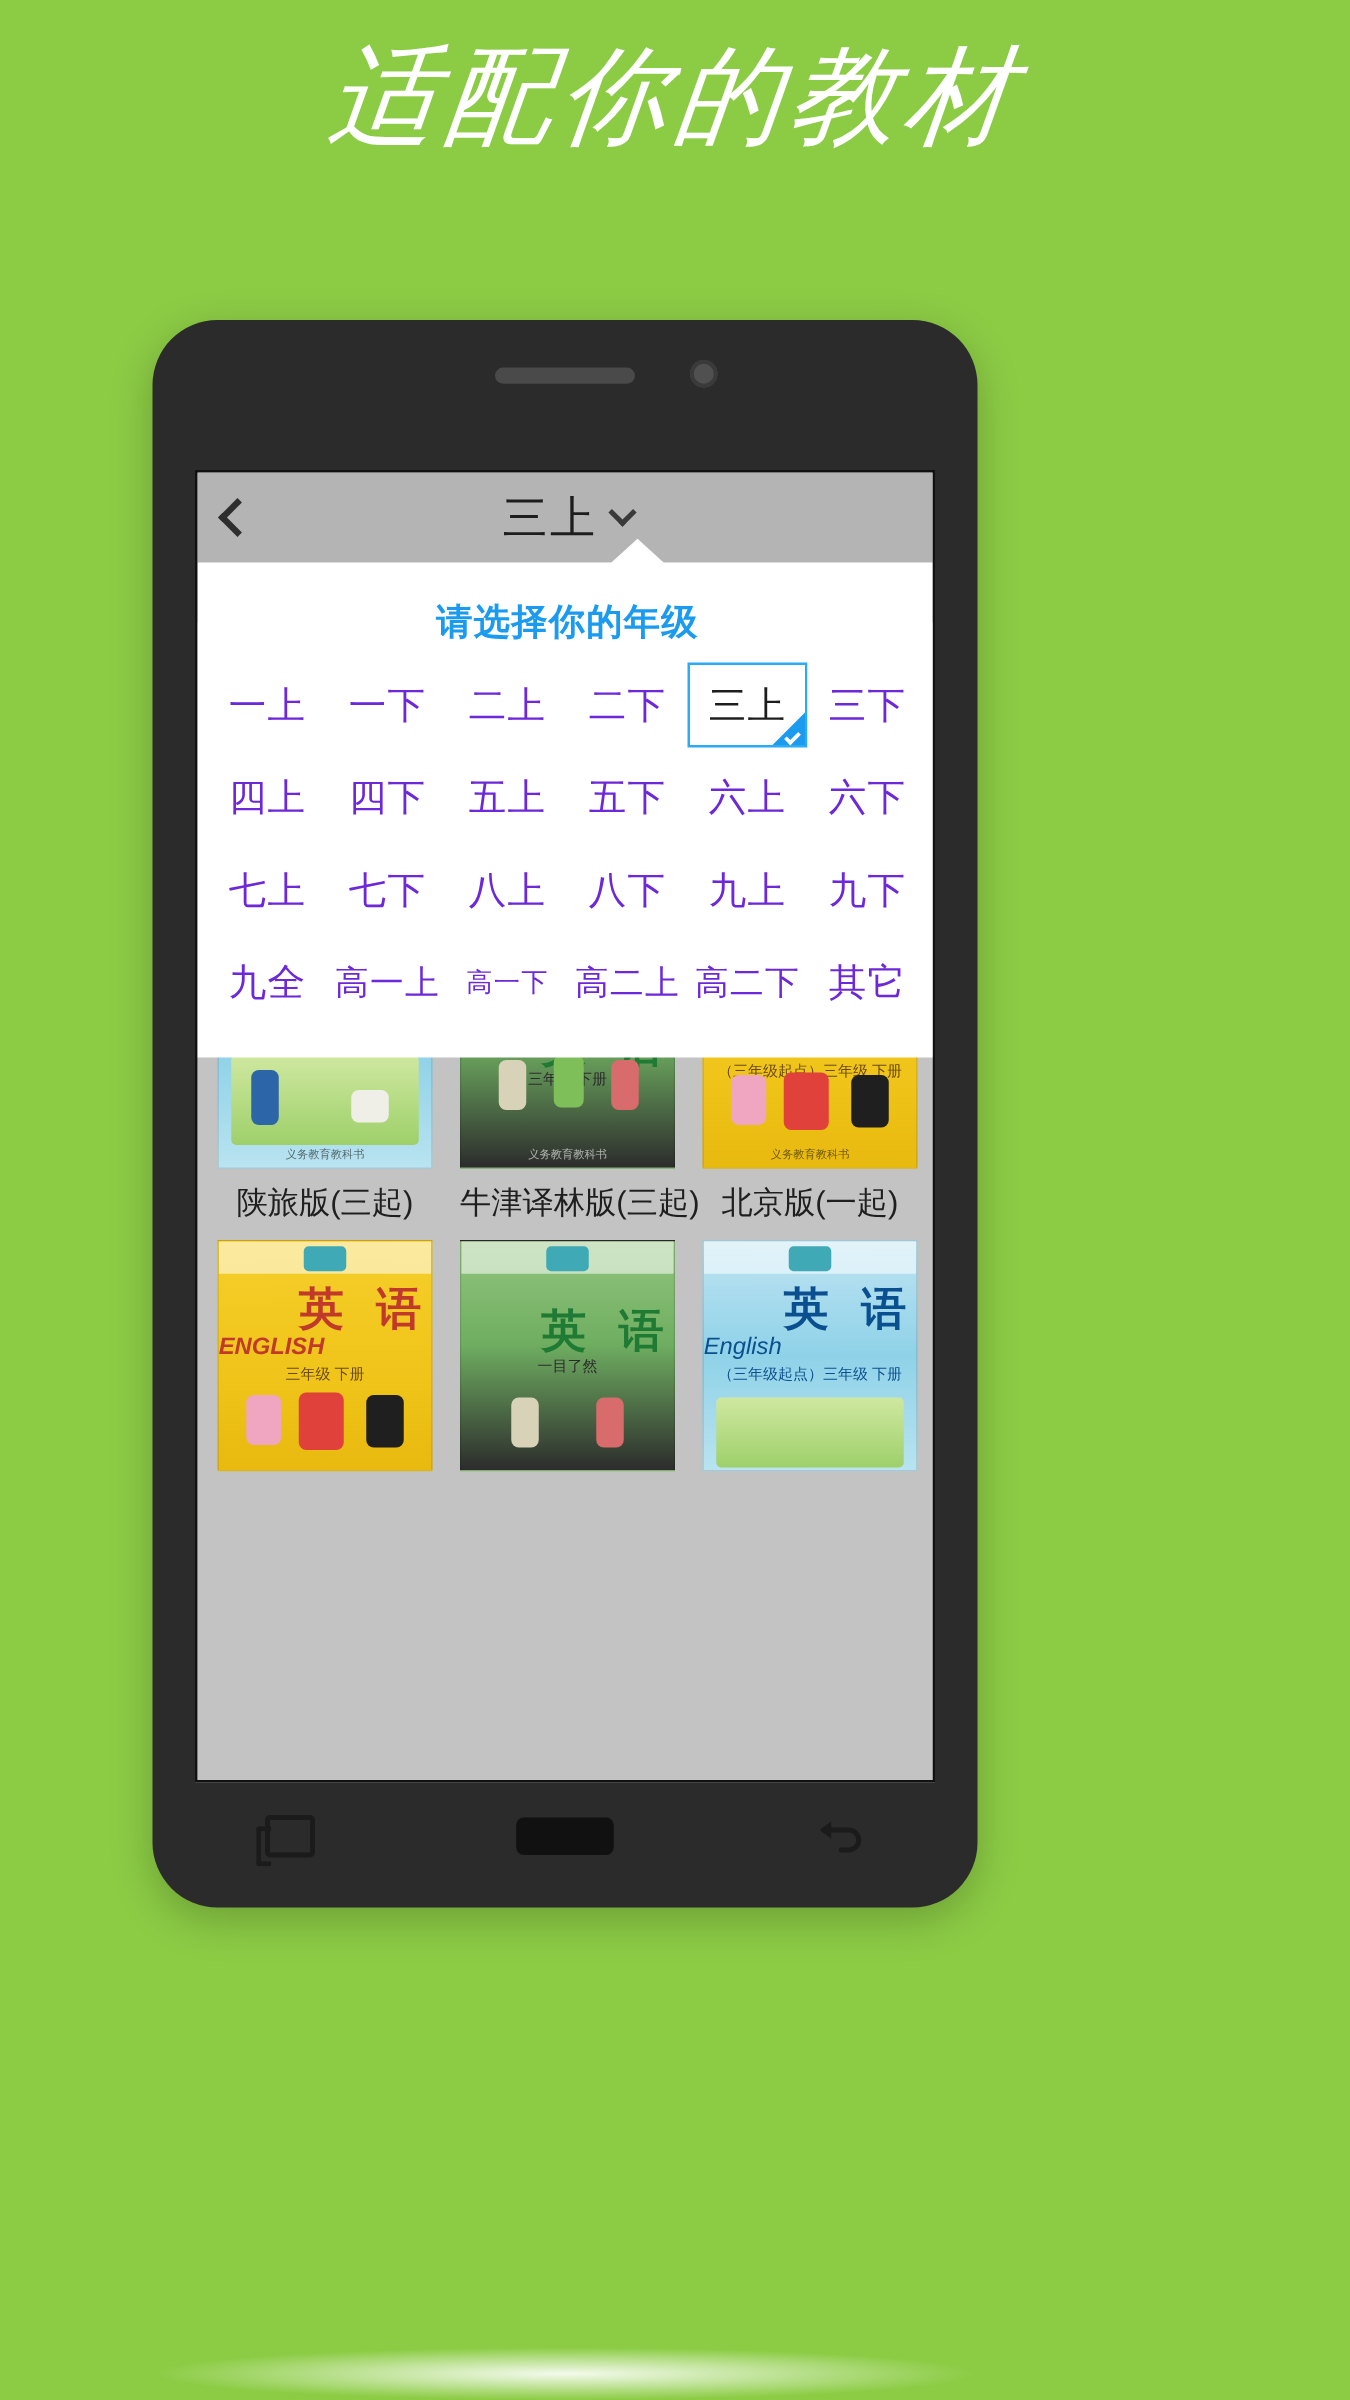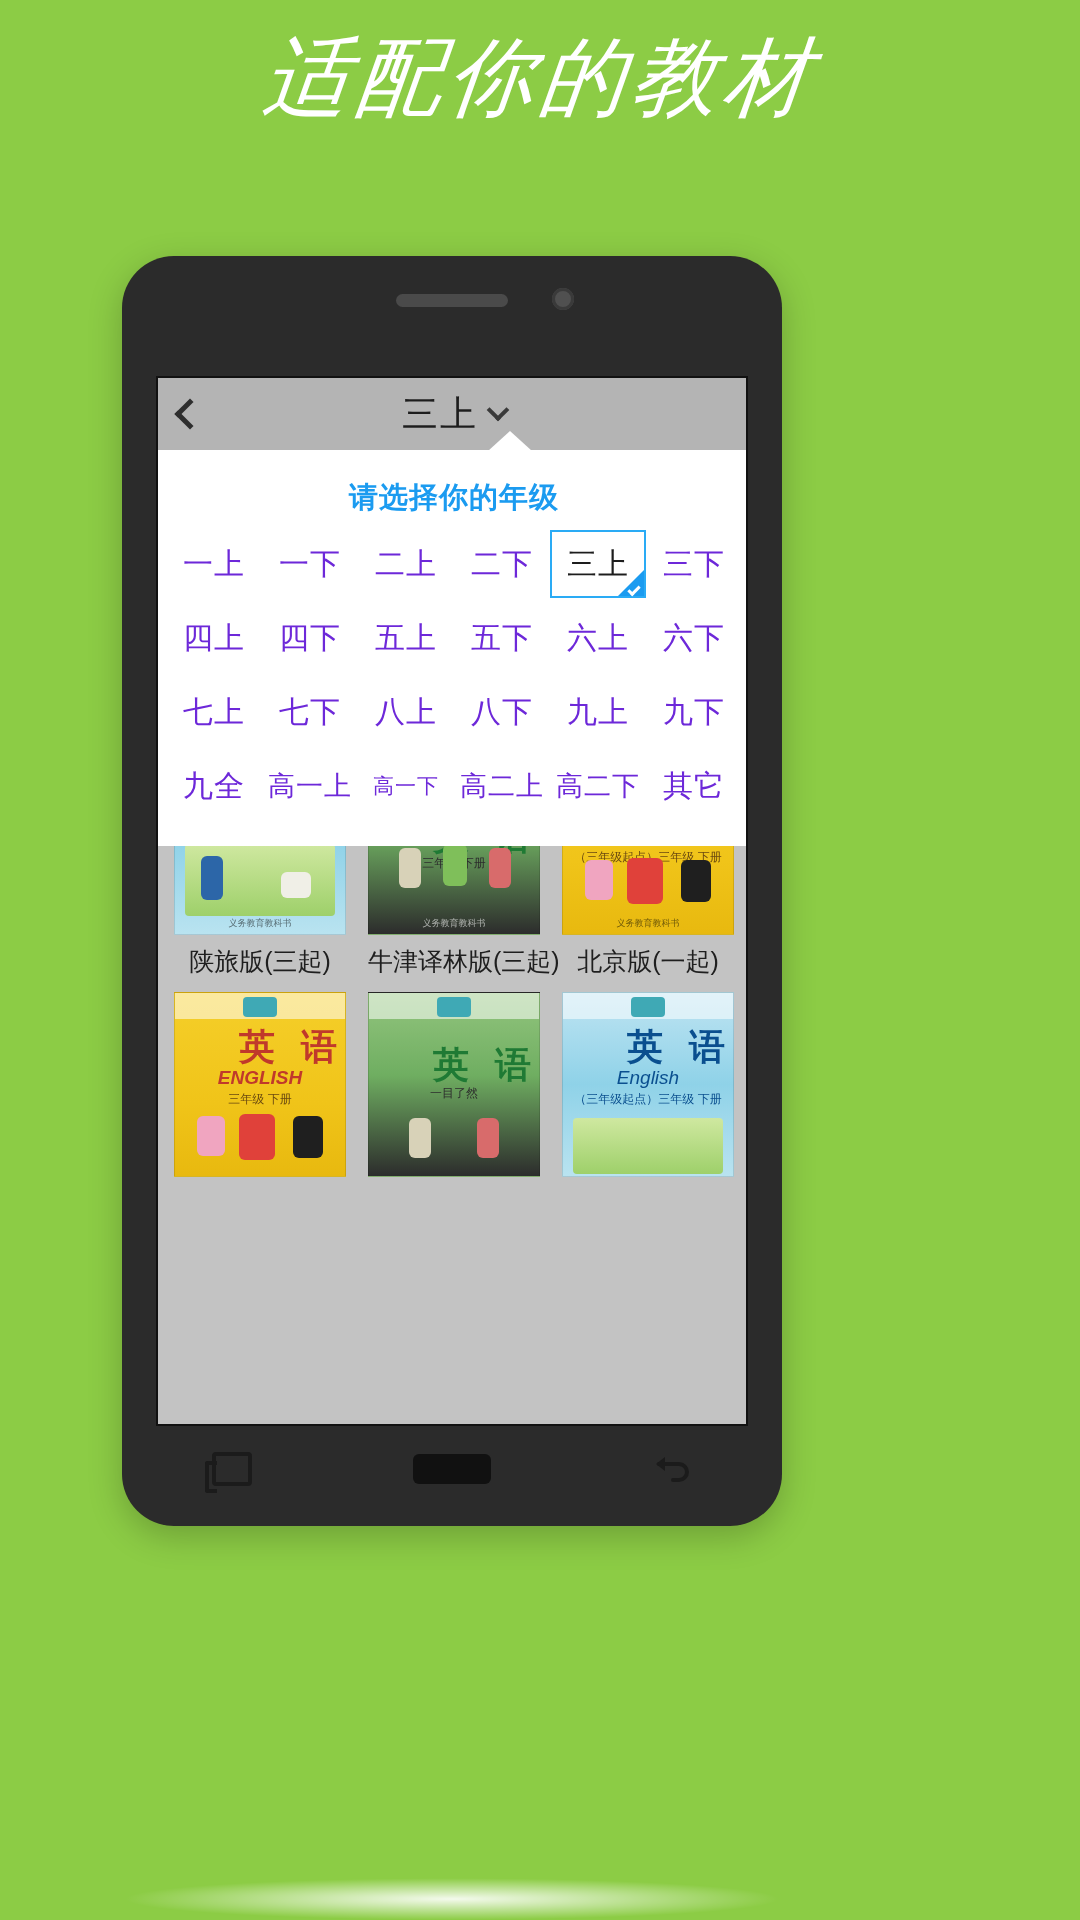--- a/index.html
+++ b/index.html
@@ -199,21 +199,21 @@
     position:absolute;top:4px;left:50%;transform:translateX(-50%);
     width:34px;height:20px;border-radius:4px;background:#3fa9b5;
   }
   .cv-big {
     position:absolute;top:30px;left:0;right:0;
     text-align:right;font-size:36px;font-weight:bold;
     letter-spacing:8px;
   }
   .cv-en {
     position:absolute;top:74px;left:0;right:0;
-    text-align:center;font-size:19px;font-style:italic;
+    text-align:left;font-size:19px;font-style:italic;
   }
   .cv-sm {
     position:absolute;top:98px;left:0;right:0;
     text-align:center;font-size:12px;
   }
   .cv-scene {
     position:absolute;left:10px;right:10px;bottom:18px;height:72px;
     border-radius:4px;
   }
   .cv-pub {

